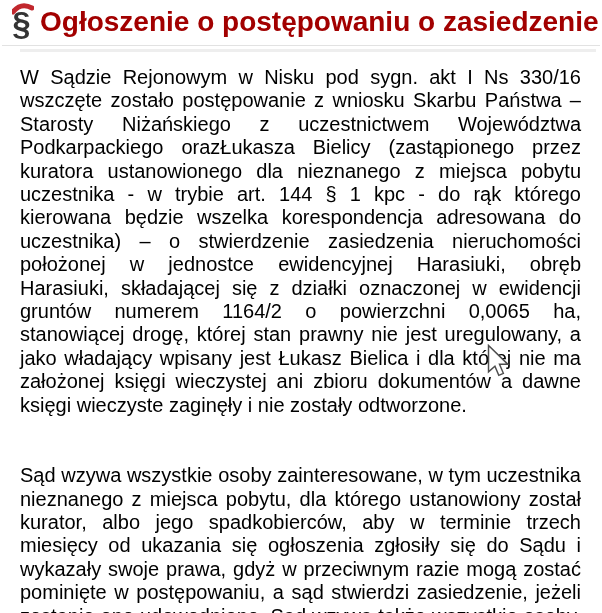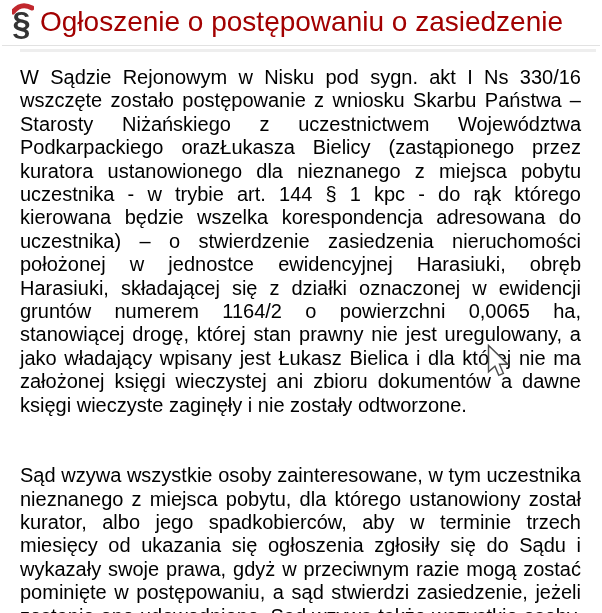--- a/index.html
+++ b/index.html
@@ -35,21 +35,21 @@
     text-align: center;
   }
   .para-icon svg {
     position: absolute;
     top: -1px;
     left: 4px;
   }
   .page-title {
     margin: 0 0 0 5px;
     font-size: 28px;
-    font-weight: 400;
+    font-weight: 700;
     color: #a20000;
     line-height: 36px;
     letter-spacing: 0px;
     white-space: nowrap;
   }
   .divider {
     margin-top: 3px;
   }
   .divider .line1 {
     height: 0;

